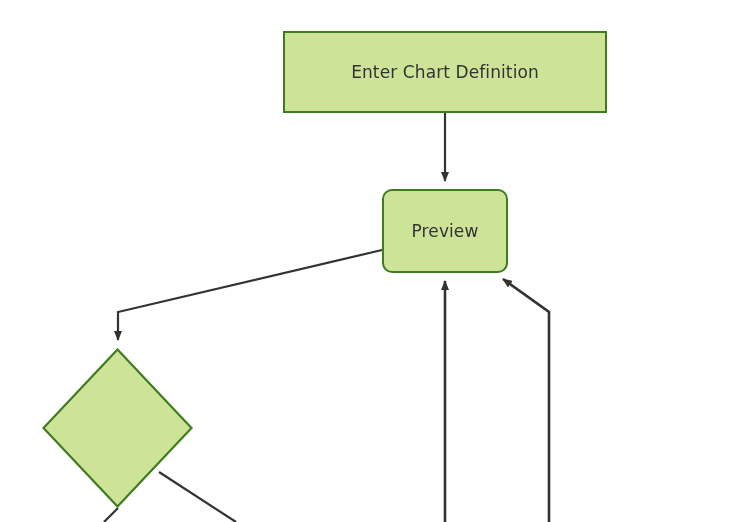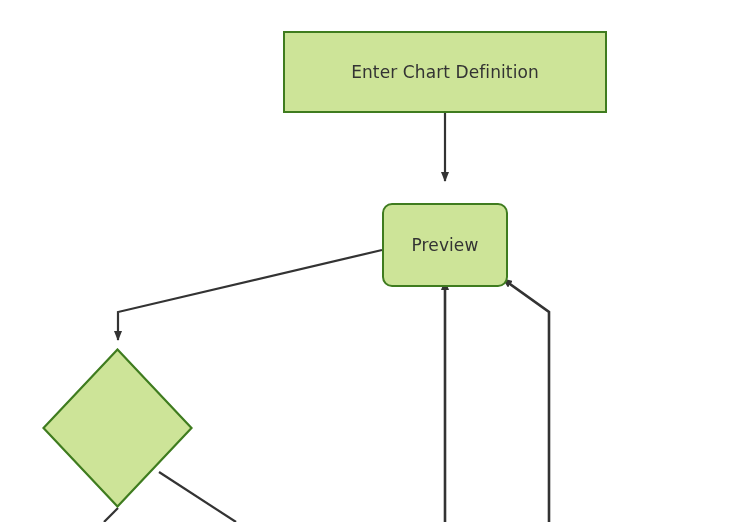--- a/index.html
+++ b/index.html
@@ -95,21 +95,21 @@
 
     <path d="M118,508 L104,522" fill="none" stroke="#333333" stroke-width="2.2"></path>
 
     <path d="M159,472 L236,522" fill="none" stroke="#333333" stroke-width="2.2"></path>
   </svg>
 
   <div class="node node-rect" style="left:283px; top:31px; width:324px; height:82px;">
     <span class="node-label">Enter Chart Definition</span>
   </div>
 
-  <div class="node node-round" style="left:382px; top:203px; width:126px; height:84px;">
+  <div class="node node-round" style="left:382px; top:189px; width:126px; height:84px;">
     <span class="node-label">Preview</span>
   </div>
 
   <div class="node node-diamond" style="left:42px; top:348px; width:151px; height:160px;">
     <svg class="diamond-shape" viewBox="0 0 151 160" width="151" height="160" preserveAspectRatio="none" xmlns="http://www.w3.org/2000/svg">
       <polygon points="75.5,1.5 149.5,80 75.5,158.5 1.5,80" fill="#cde498" stroke="#3f7c1f" stroke-width="2.2"></polygon>
     </svg>
   </div>
 
 </div>

